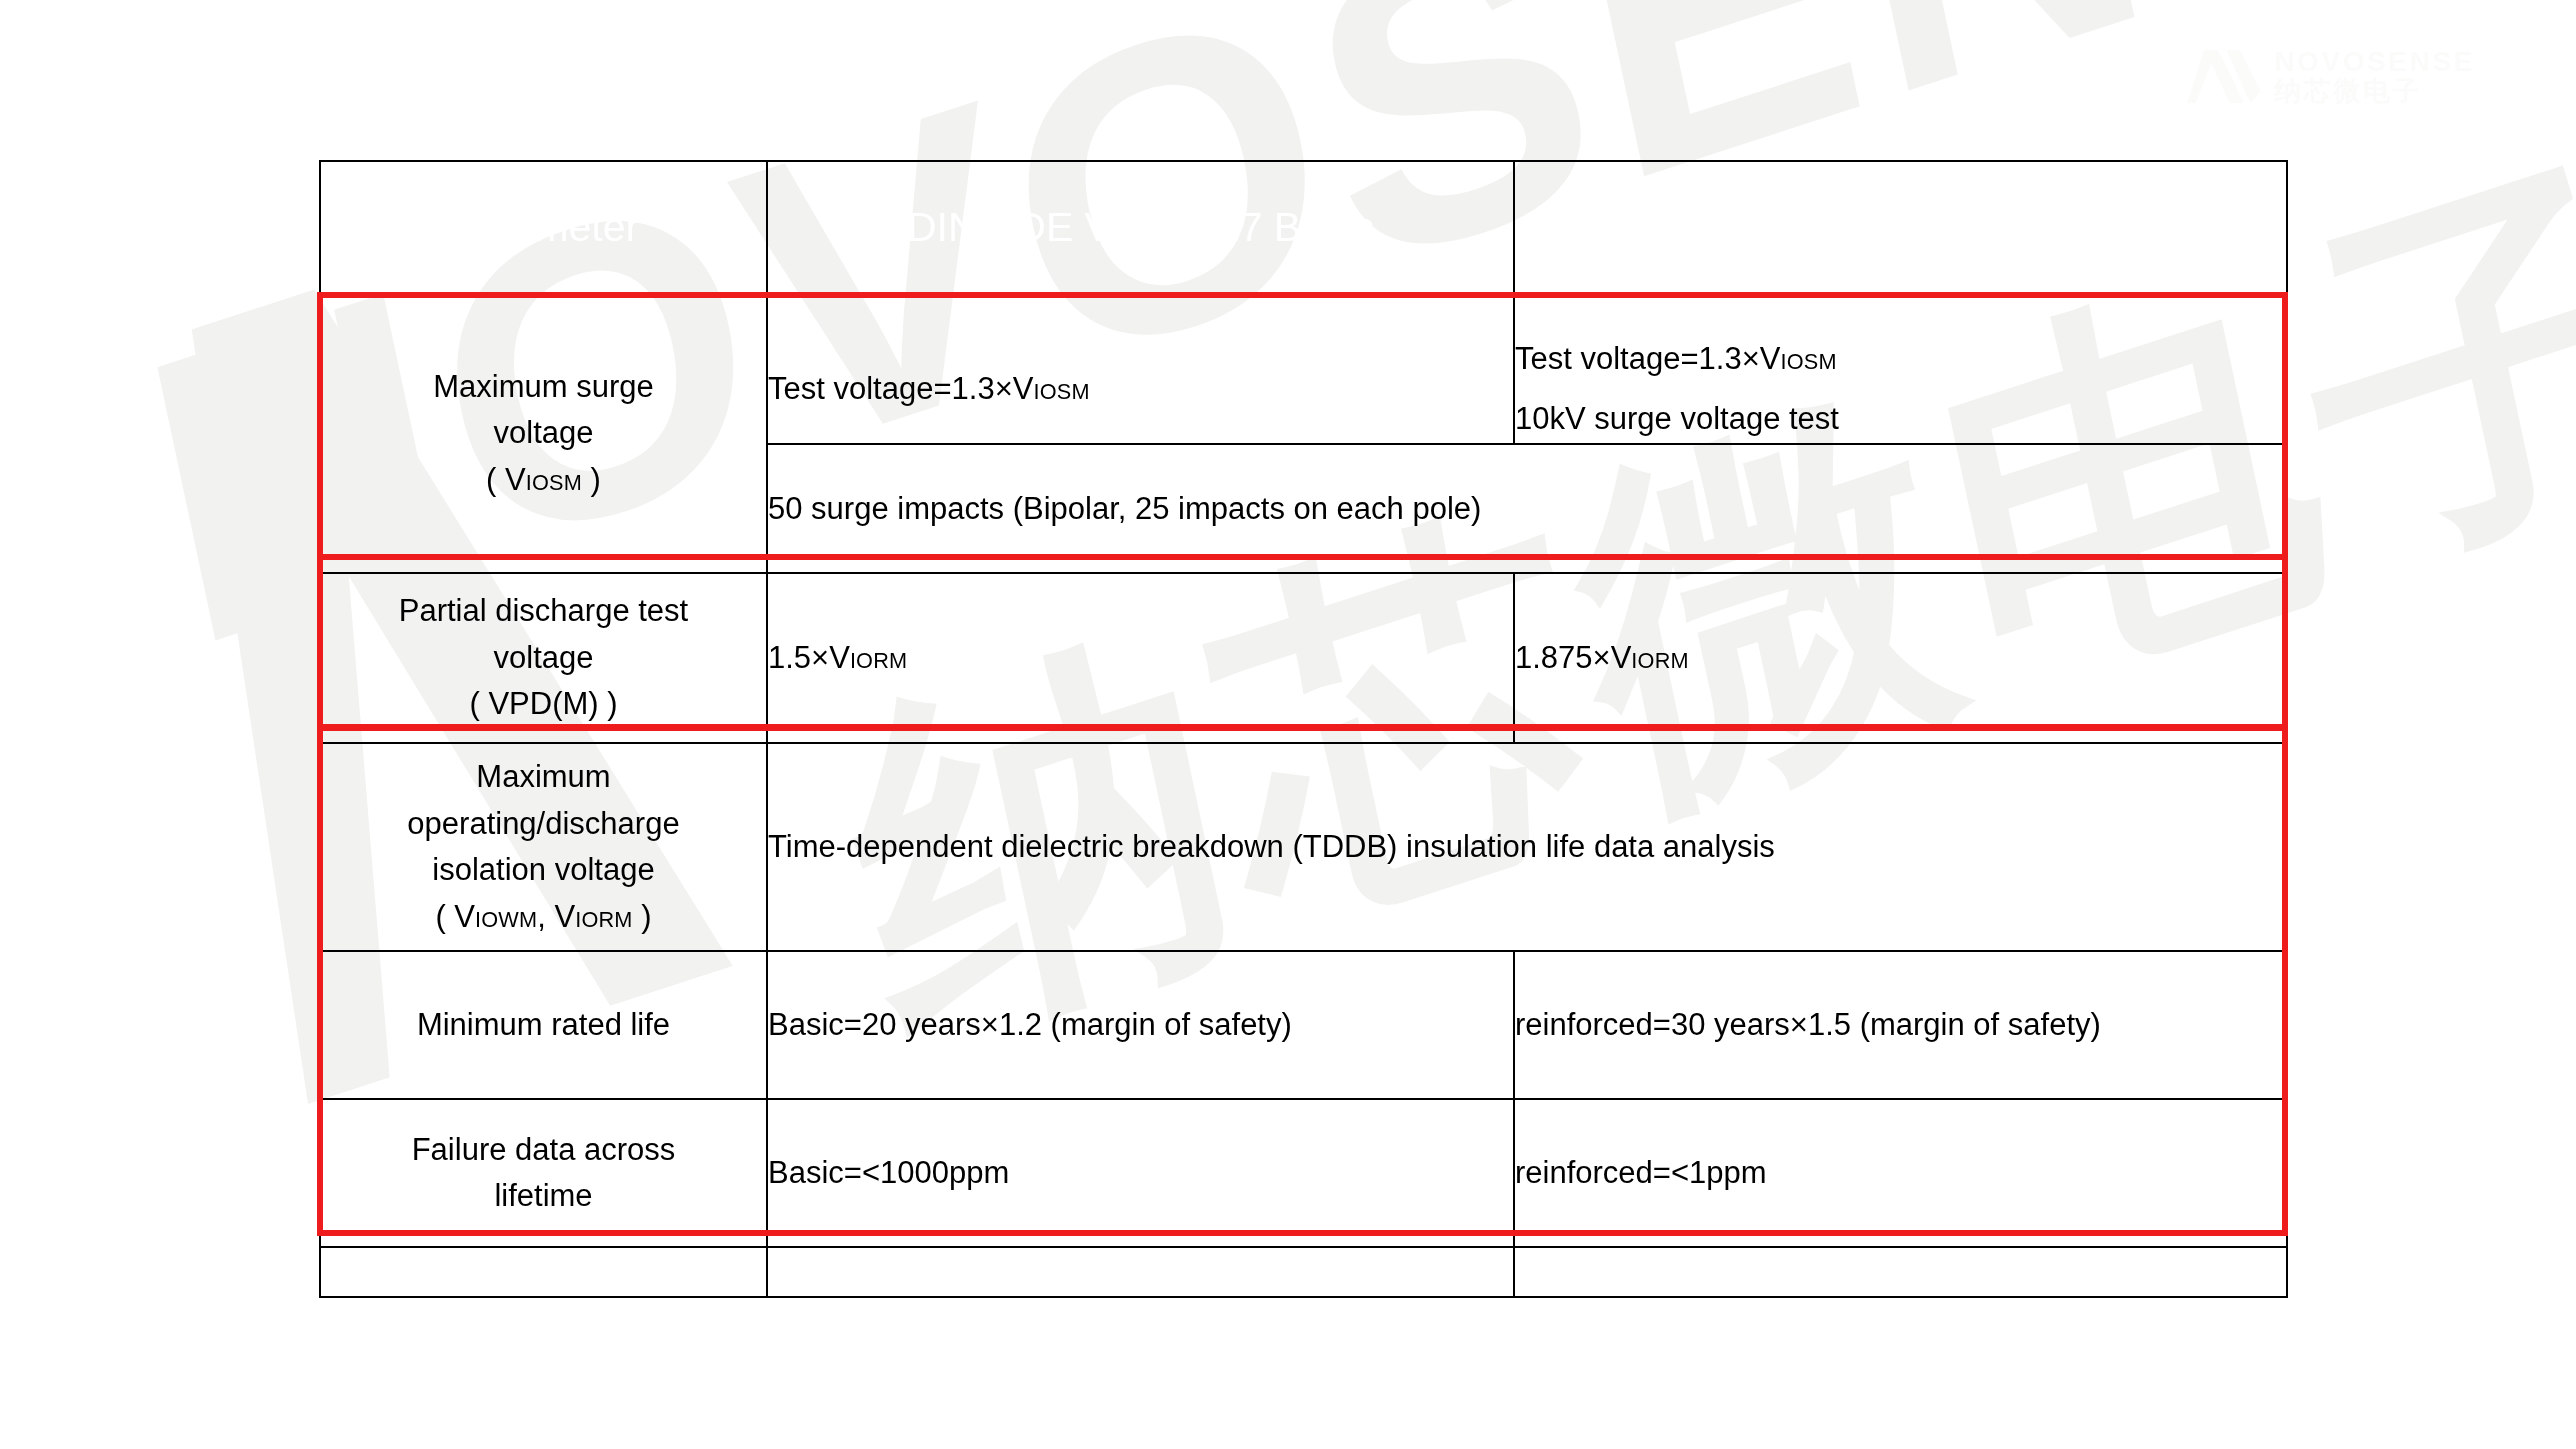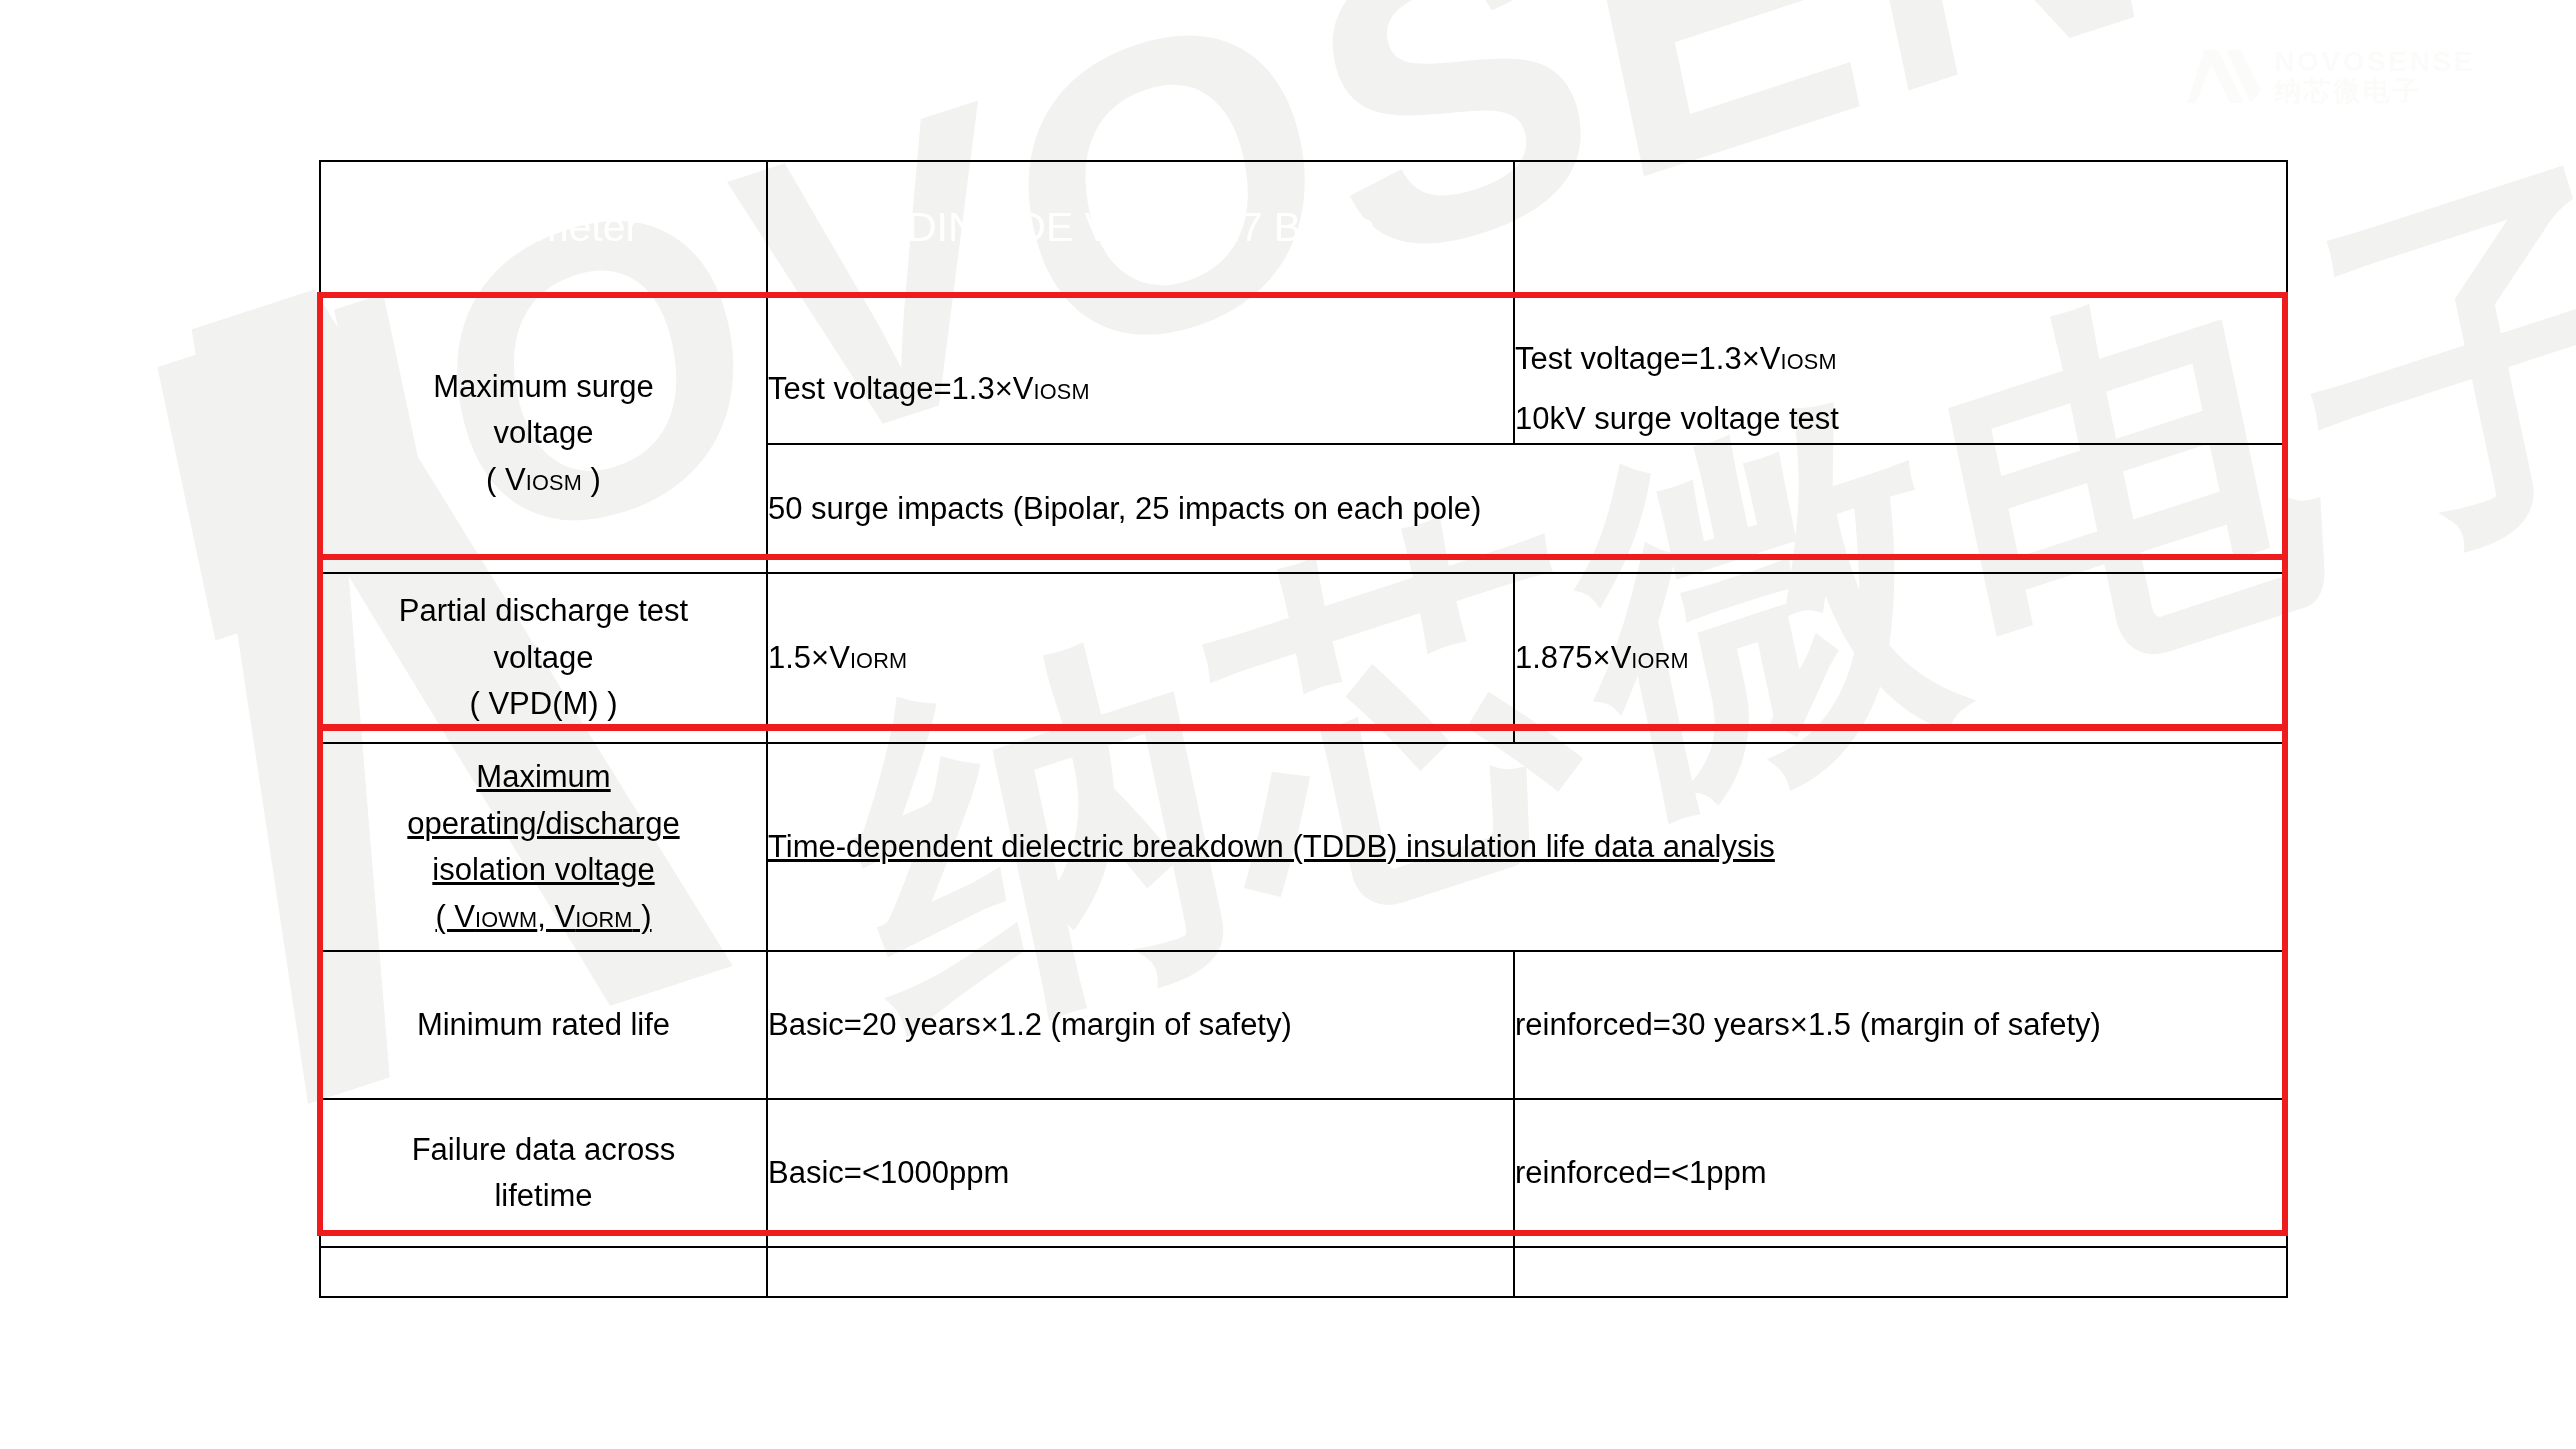--- a/index.html
+++ b/index.html
@@ -149,21 +149,21 @@
 
   .sub {
     font-size: 0.70em;
     vertical-align: baseline;
     letter-spacing: 0.2px;
   }
 
   tr.r-surge-a td { height: 131px; }
   tr.r-surge-b td { height: 127px; }
   tr.r-pd td      { height: 168px; }
-  tr.r-tddb td    { height: 206px; text-decoration: underline; }
+  tr.r-tddb td    { height: 206px; }
   tr.r-life td    { height: 146px; }
   tr.r-fail td    { height: 146px; }
   tr.r-empty td   { height: 48px; }
 
   
   .redbox {
     position: absolute;
     border: 6px solid #ee1c1c;
     box-sizing: border-box;
     pointer-events: none;

